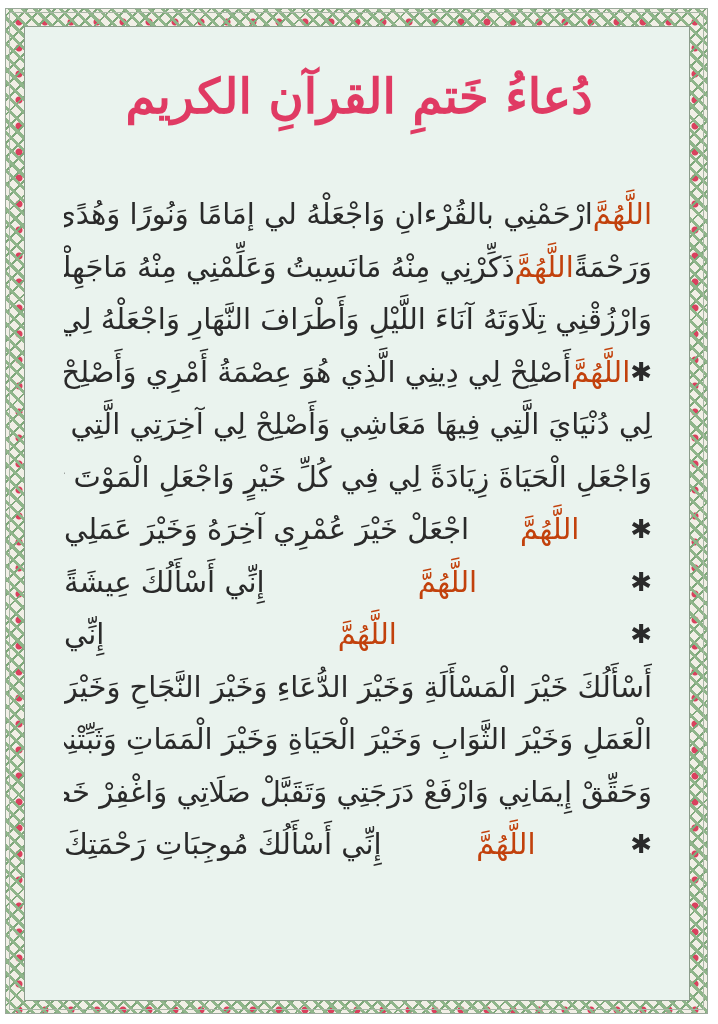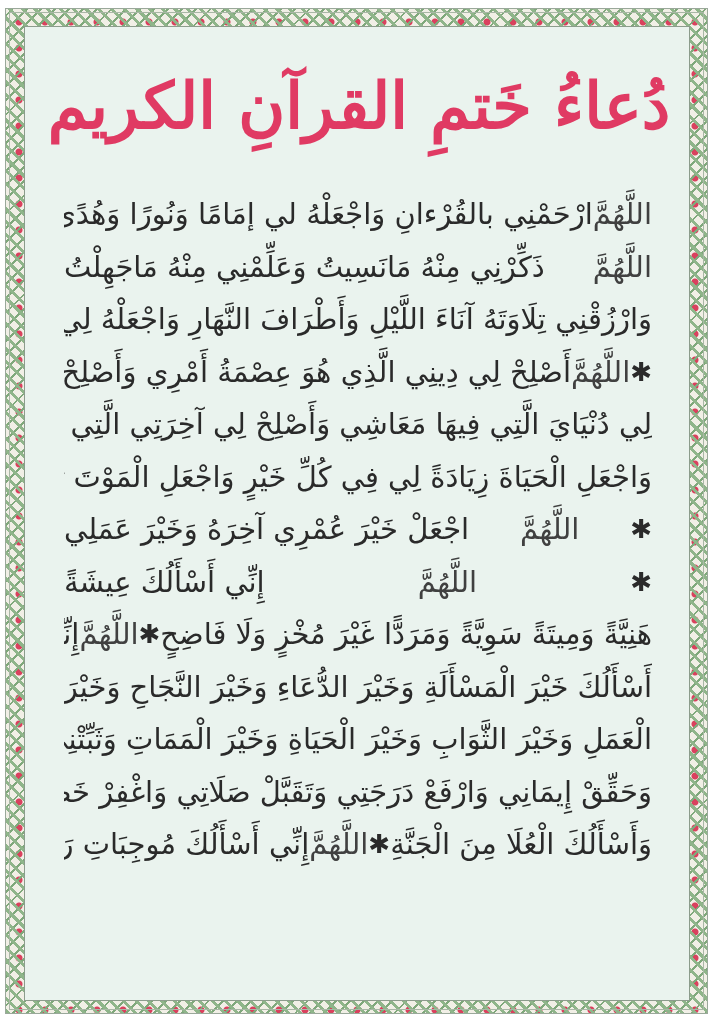--- a/index.html
+++ b/index.html
@@ -26,21 +26,21 @@
   .panel {
     position: absolute; left: 24px; top: 26px; width: 666px; height: 975px;
     background: #eaf3ee;
     border: 1px solid #8c9c8c;
     box-sizing: border-box;
   }
   .title {
     position: absolute; left: 0; right: 0; top: 68px;
     text-align: center;
     font-family: "DejaVu Serif", serif;
-    font-size: 64px; line-height: 1.2;
+    font-size: 48px; line-height: 1.2;
     color: #e03a63;
     font-weight: bold;
     direction: rtl;
     letter-spacing: 1px;
   }
   .lines {
     position: absolute; left: 64px; right: 66px; top: 188px;
     direction: rtl;
   }
   .line {
@@ -49,37 +49,38 @@
     font-size: 29px;
     line-height: 52px;
     color: #2a2a2a;
     text-align: justify;
     text-align-last: justify;
     white-space: nowrap;
     overflow: hidden;
     display: flex; justify-content: space-between; flex-direction: row;
   }
   .seg { white-space: pre; }
-  .red { color: #404040; }
+  .red { color: #c2410c; }
   .star { color: #2a2a2a; font-size: 26px; }
 </style>
 </head>
 <body>
 
 <div class="frame"></div>
 <div class="panel"></div>
 
 <h1 class="title" style="margin:0;">دُعاءُ خَتمِ القرآنِ الكريم</h1>
 
 <div class="lines" id="lines">
     <div class="line">
       <span class="seg red">اللَّهُمَّ</span>
       <span class="seg">ارْحَمْنِي بالقُرْءانِ وَاجْعَلْهُ لي إمَامًا وَنُورًا وَهُدًى</span>
     </div>
     <div class="line">
+      <span class="seg">وَرَحْمَةً</span>
       <span class="seg red">اللَّهُمَّ</span>
       <span class="seg">ذَكِّرْنِي مِنْهُ مَانَسِيتُ وَعَلِّمْنِي مِنْهُ مَاجَهِلْتُ</span>
     </div>
     <div class="line">
       <span class="seg">وَارْزُقْنِي تِلَاوَتَهُ آنَاءَ اللَّيْلِ وَأَطْرَافَ النَّهَارِ وَاجْعَلْهُ لِي حُجَّةً يَا</span>
     </div>
     <div class="line">
       <span class="seg star">✱</span>
       <span class="seg red">اللَّهُمَّ</span>
       <span class="seg">أَصْلِحْ لِي دِينِي الَّذِي هُوَ عِصْمَةُ أَمْرِي وَأَصْلِحْ</span>
@@ -94,33 +95,31 @@
       <span class="seg star">✱</span>
       <span class="seg red">اللَّهُمَّ</span>
       <span class="seg">اجْعَلْ خَيْرَ عُمْرِي آخِرَهُ وَخَيْرَ عَمَلِي</span>
     </div>
     <div class="line">
       <span class="seg star">✱</span>
       <span class="seg red">اللَّهُمَّ</span>
       <span class="seg">إِنِّي أَسْأَلُكَ عِيشَةً</span>
     </div>
     <div class="line">
-      <span class="seg">هَنِيَّةً وَمِيتَةً سَوِيَّةً وَمَرَدًّا غَيْرَ مُخْزٍ وَلَا فَاضِحٍ</span>
       <span class="seg star">✱</span>
       <span class="seg red">اللَّهُمَّ</span>
       <span class="seg">إِنِّي</span>
     </div>
     <div class="line">
       <span class="seg">أَسْأَلُكَ خَيْرَ الْمَسْأَلَةِ وَخَيْرَ الدُّعَاءِ وَخَيْرَ النَّجَاحِ وَخَيْرَ الْعِلْمِ وَخَيْرَ</span>
     </div>
     <div class="line">
       <span class="seg">الْعَمَلِ وَخَيْرَ الثَّوَابِ وَخَيْرَ الْحَيَاةِ وَخَيْرَ الْمَمَاتِ وَثَبِّتْنِي وَثَقِّلْ مَوَازِينِي</span>
     </div>
     <div class="line">
       <span class="seg">وَحَقِّقْ إِيمَانِي وَارْفَعْ دَرَجَتِي وَتَقَبَّلْ صَلَاتِي وَاغْفِرْ خَطِيئَاتِي</span>
     </div>
     <div class="line">
-      <span class="seg">وَأَسْأَلُكَ الْعُلَا مِنَ الْجَنَّةِ</span>
       <span class="seg star">✱</span>
       <span class="seg red">اللَّهُمَّ</span>
       <span class="seg">إِنِّي أَسْأَلُكَ مُوجِبَاتِ رَحْمَتِكَ</span>
     </div>
   </div>
 
 </body></html>

